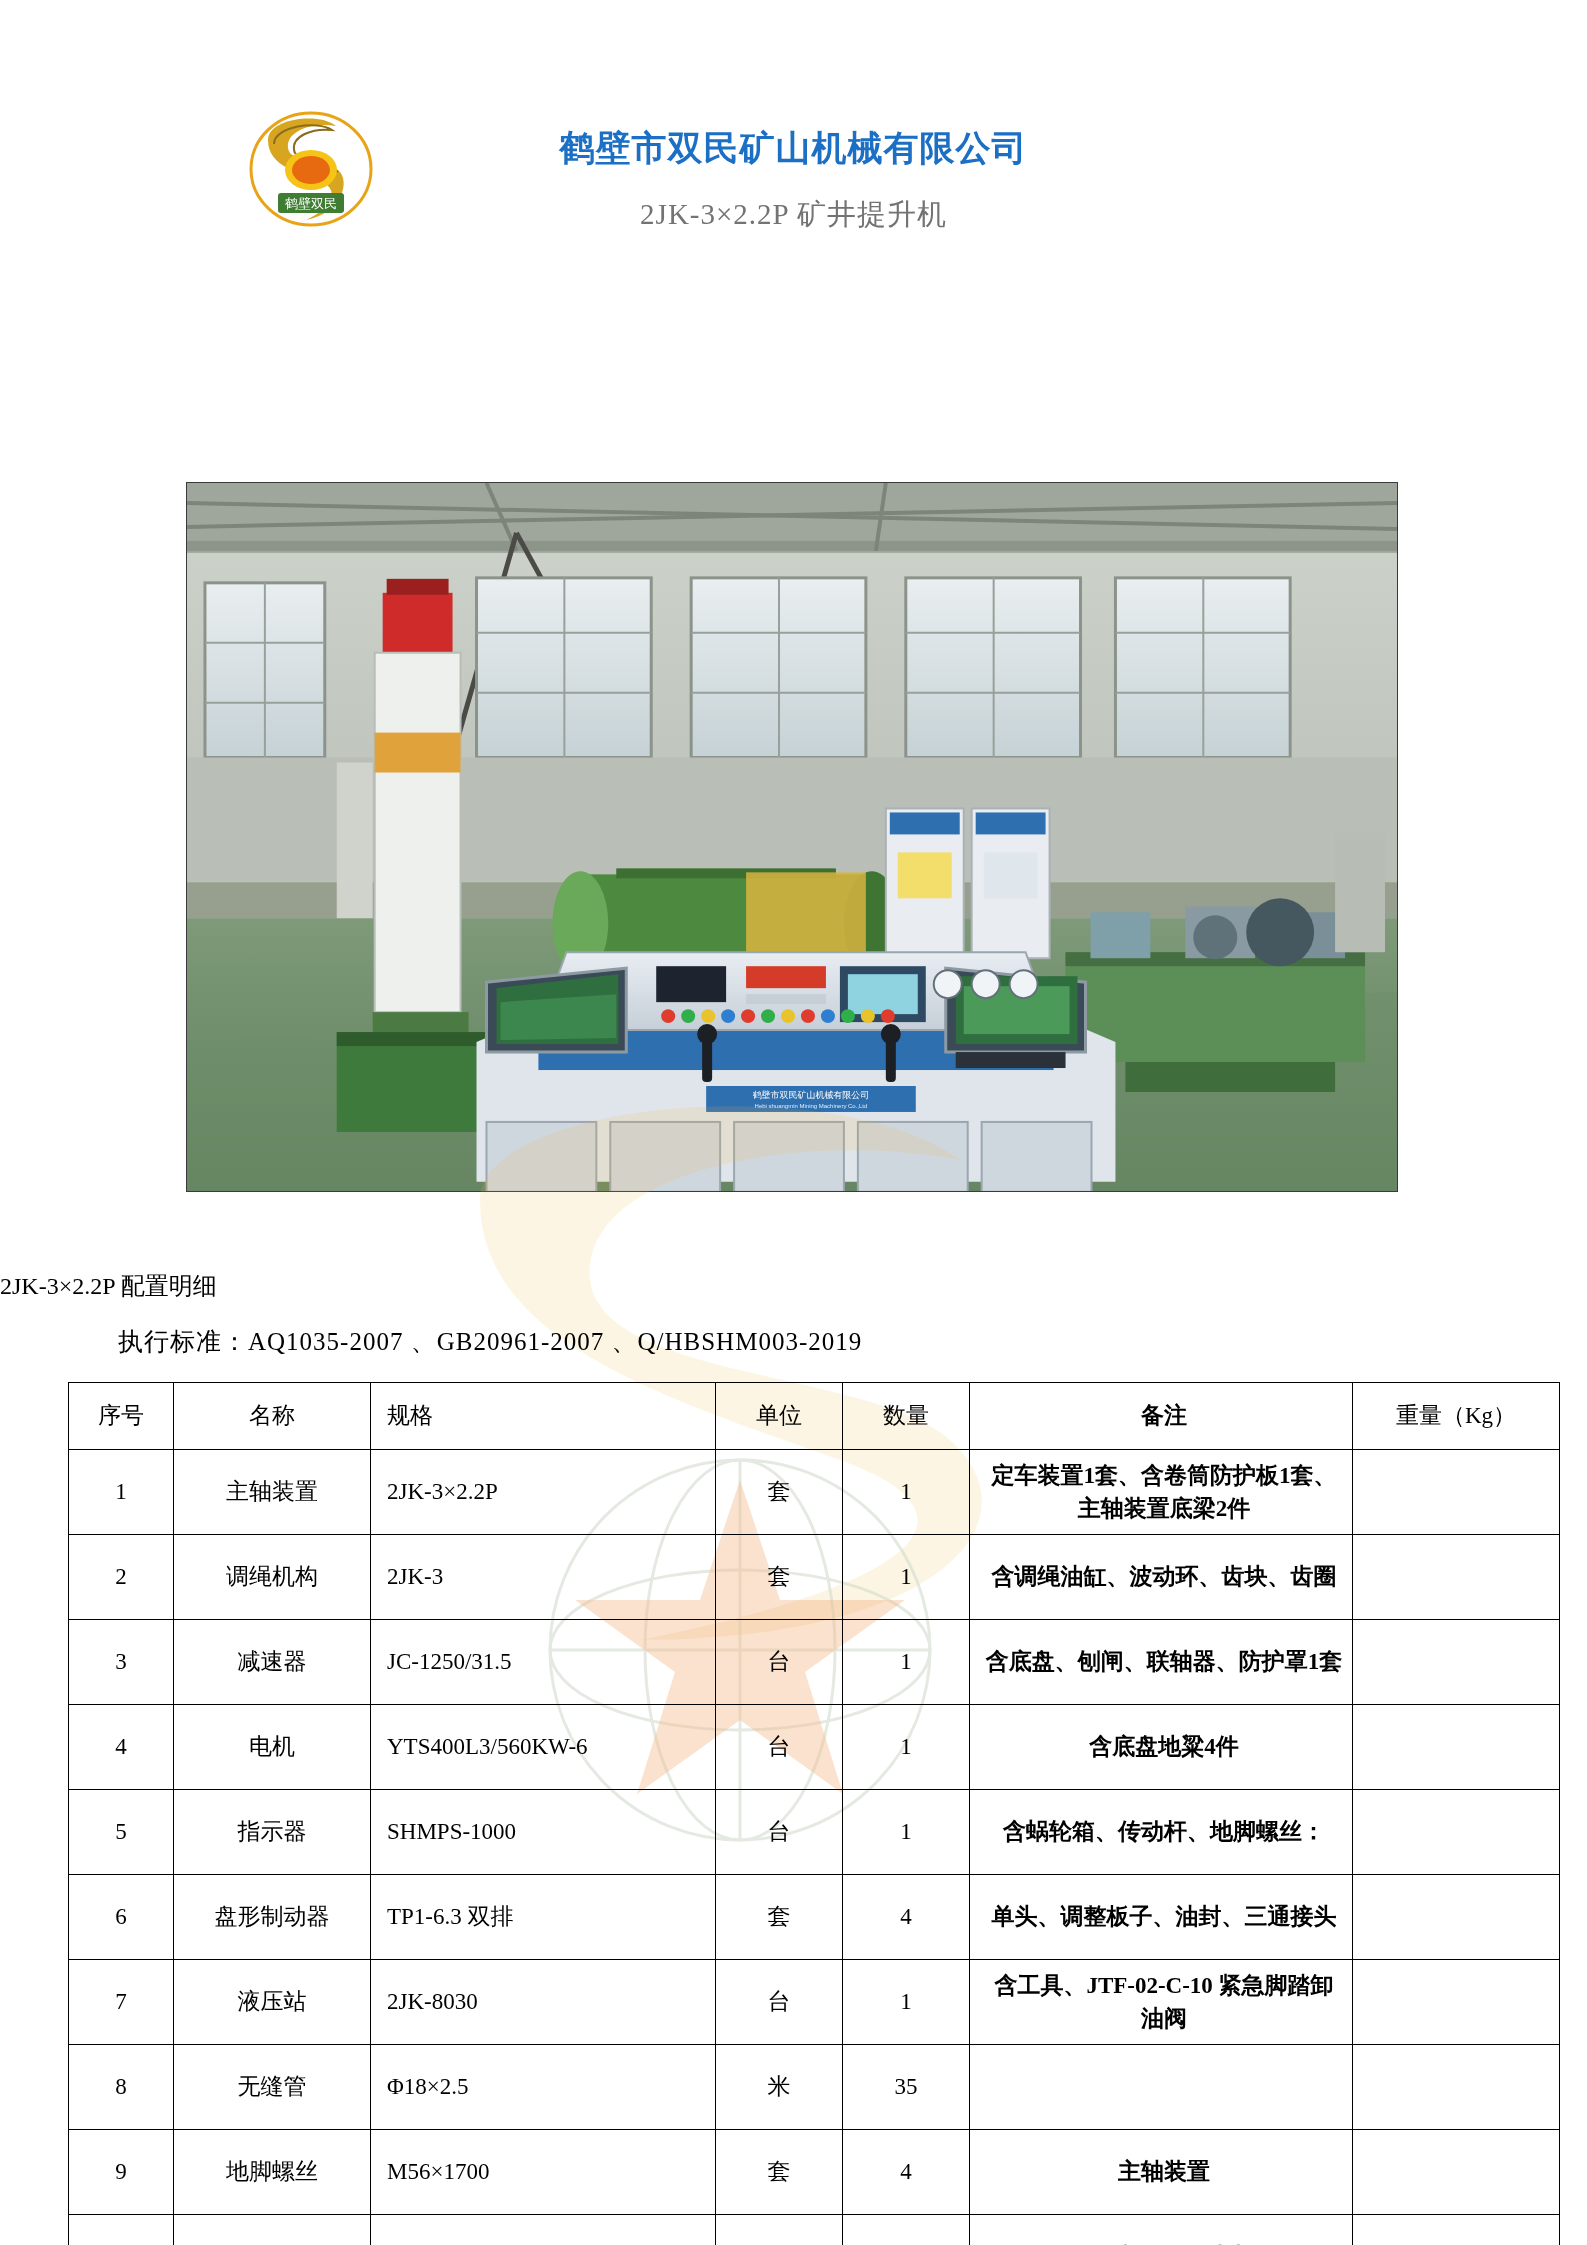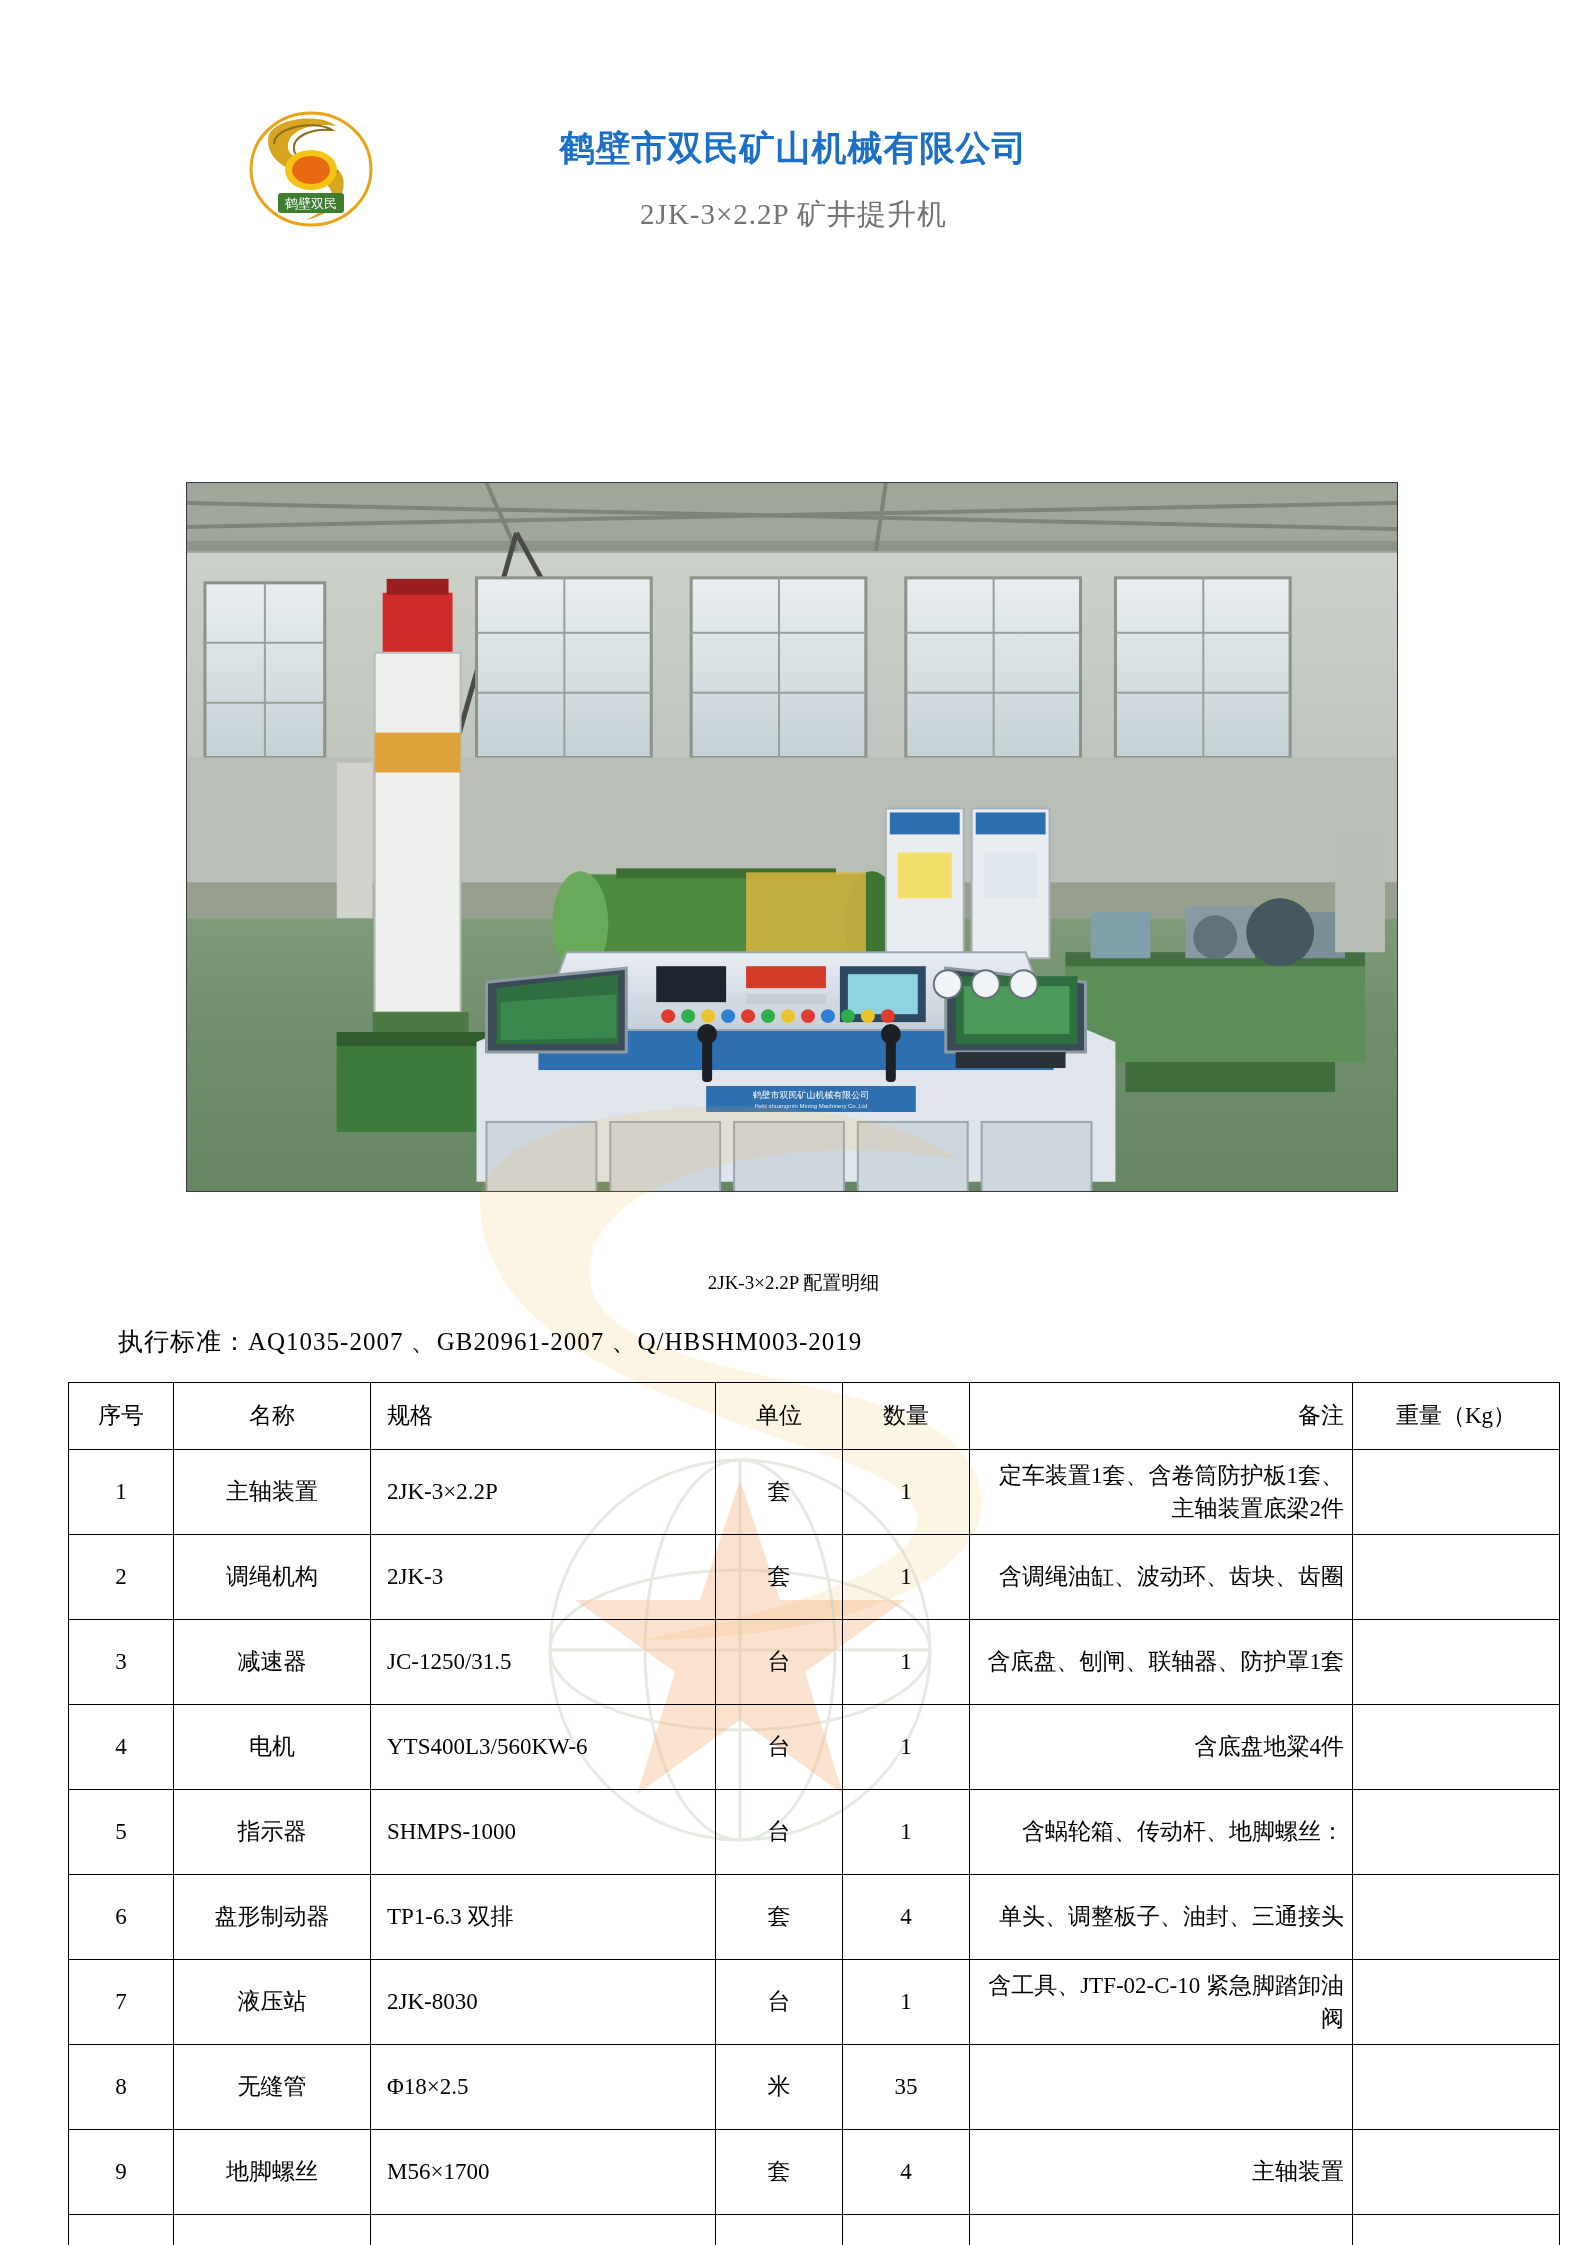--- a/index.html
+++ b/index.html
@@ -55,22 +55,22 @@
     border:1px solid #3a3a3a;
     box-sizing:border-box;
     overflow:hidden;
     background:#9aa79a;
   }
   .photo{position:absolute;inset:0;}
   
   .sec-title{
     position:absolute;
     left:0;right:0;top:1150px;
-    text-align:center;
-    font-size:19px;
+    text-align:left;
+    font-size:24px;
   }
   .standard{
     position:absolute;
     left:118px;top:1205px;
     font-size:25px;
     letter-spacing:1px;
   }
   
   table{
     position:absolute;
@@ -86,21 +86,21 @@
     vertical-align:middle;
     line-height:1.45;
   }
   th{font-weight:normal;text-align:center;height:54px;}
   td{height:72px;}
   .c-idx{width:88px;text-align:center;}
   .c-name{width:180px;text-align:center;}
   .c-spec{width:320px;text-align:left;padding-left:16px;}
   .c-unit{width:110px;text-align:center;}
   .c-qty{width:110px;text-align:center;margin-left:14px;}
-  .c-note{width:360px;text-align:right;padding-left:14px;}
+  .c-note{width:360px;text-align:center;padding-left:14px;font-weight:bold;}
   .c-weight{width:190px;text-align:center;}
   
   .watermark{
     position:absolute;
     left:420px;top:1230px;
     width:640px;height:640px;
     pointer-events:none;
     opacity:.55;
   }
   .wm-back{

